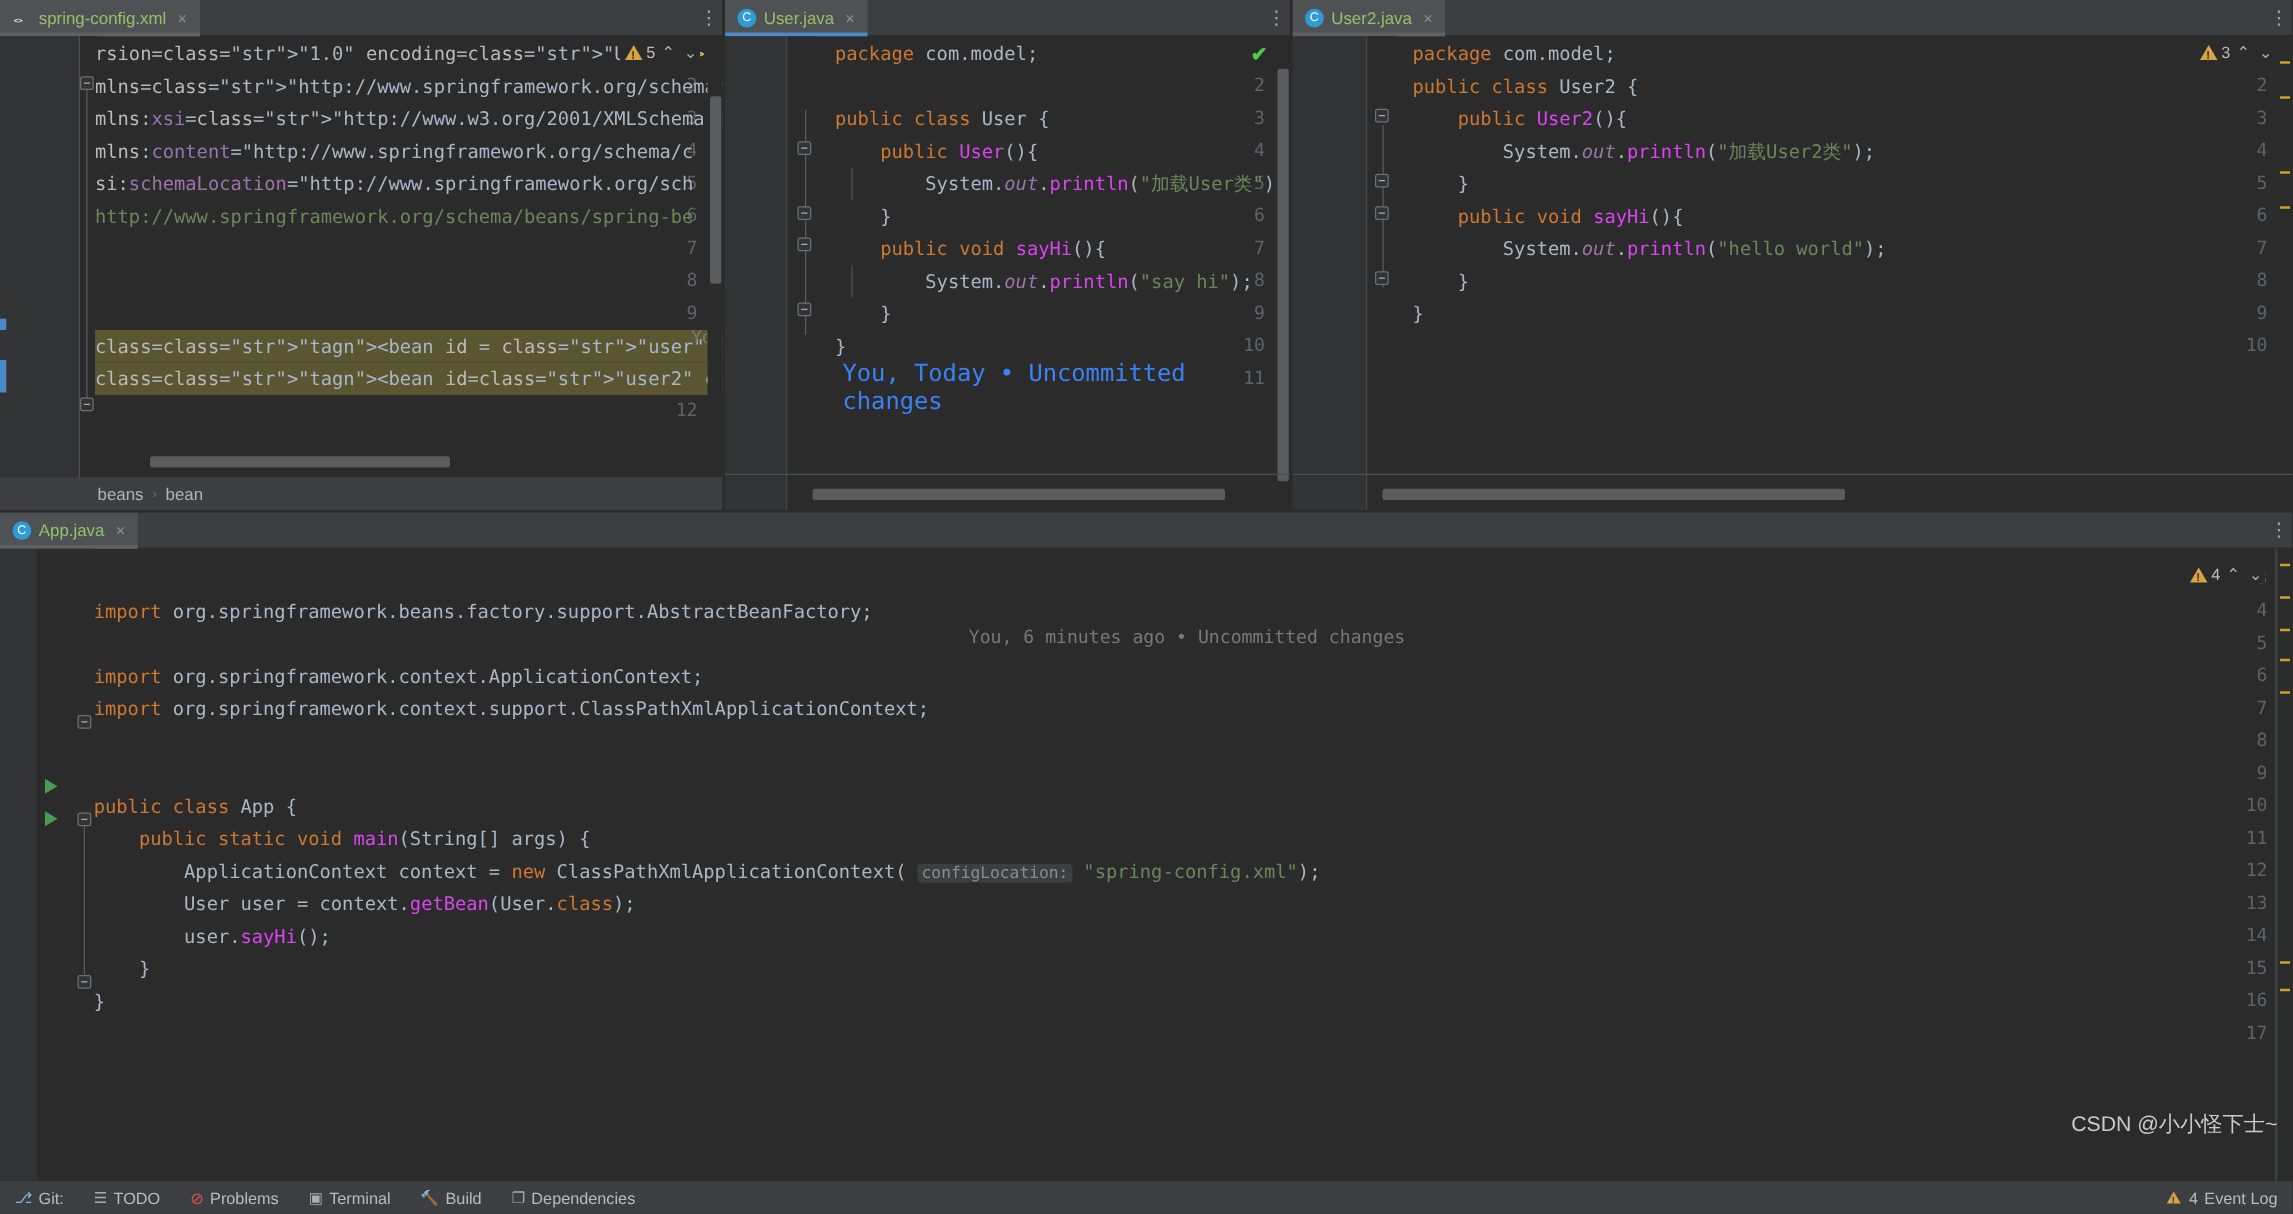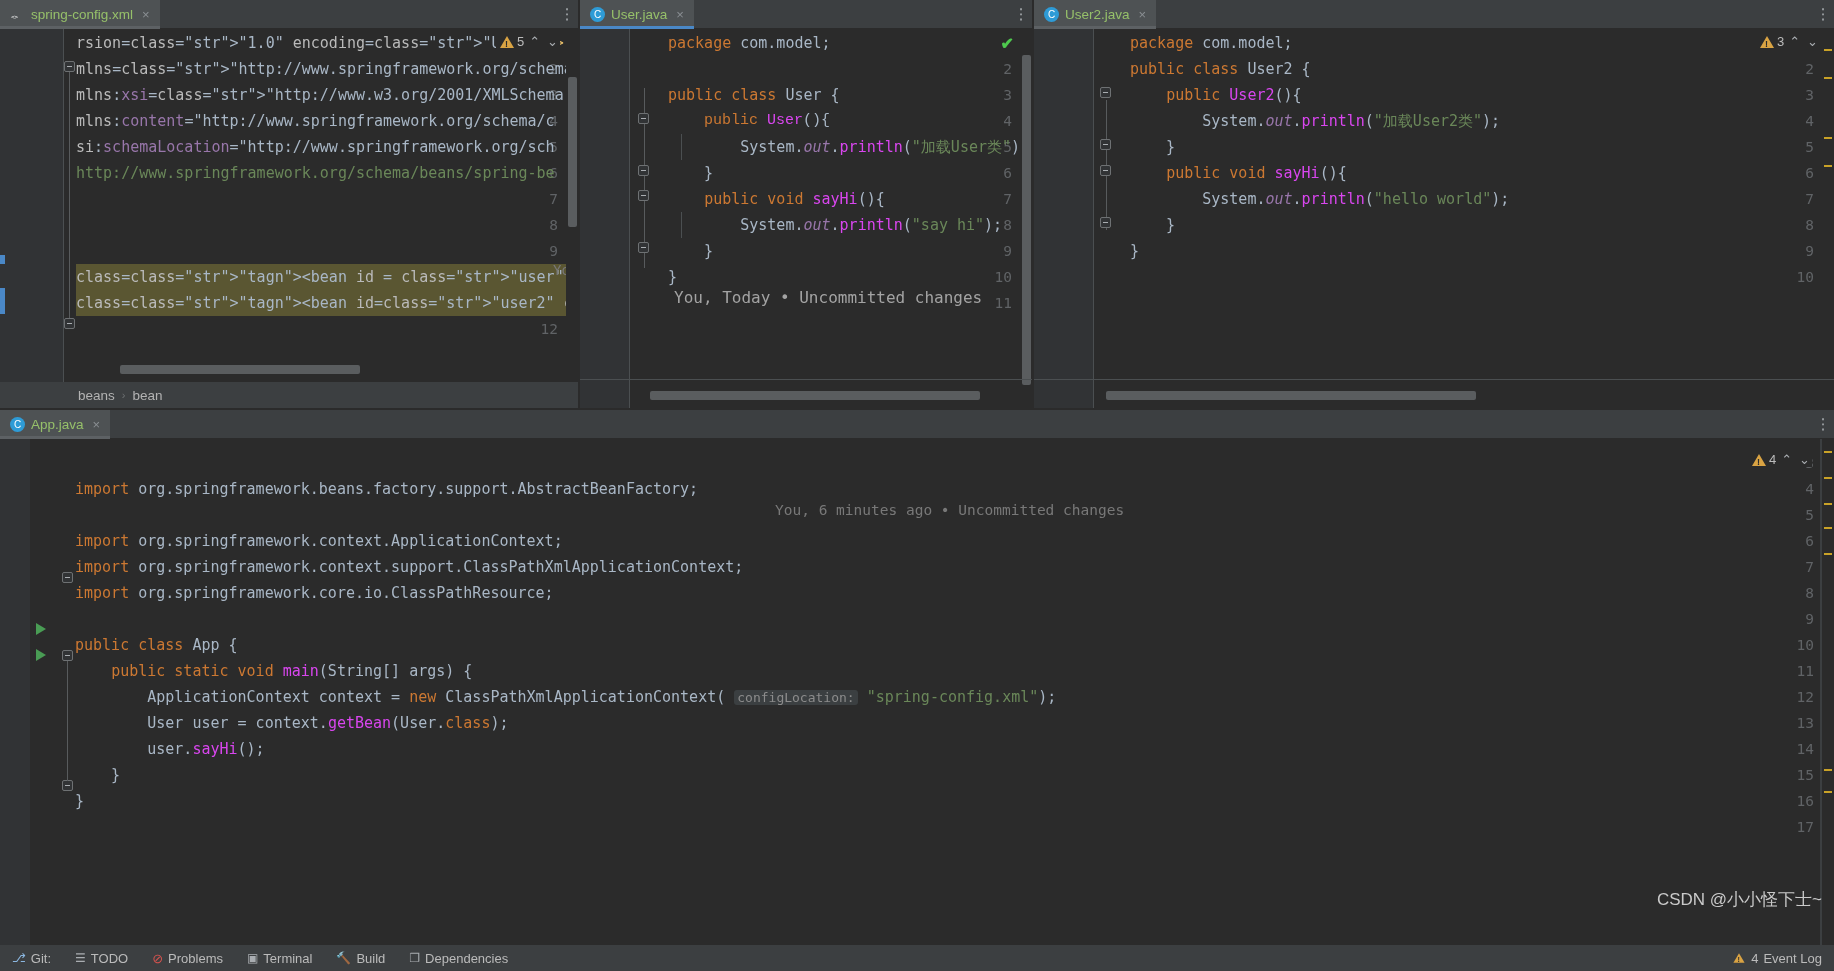--- a/index.html
+++ b/index.html
@@ -203,21 +203,21 @@
     <div style="position:absolute;left:50px;top:29px;bottom:0;width:22px;background:#2b2b2b;"></div>
 
     <div id="user-lines" style="position:absolute;left:0;top:30px;right:12px;bottom:0;">
         <div class="ln" style="top: 0px; width: 44px;">1</div>
         <div class="line" style="top: 0px; left: 88px;"><span class="kw">package</span> com.model;</div>
         <div class="ln" style="top: 26px; width: 44px;">2</div>
         <div class="line" style="top: 26px; left: 88px;"></div>
         <div class="ln" style="top: 52px; width: 44px;">3</div>
         <div class="line" style="top: 52px; left: 88px;"><span class="kw">public</span> <span class="kw">class</span> User {</div>
         <div class="ln" style="top: 78px; width: 44px;">4</div>
-        <div class="line" style="top: 78px; left: 88px; font-family: Liberation Mono, monospace;">    <span class="kw">public</span> <span class="mth">User</span>(){</div>
+        <div class="line" style="top: 78px; left: 88px;">    <span class="kw">public</span> <span class="mth">User</span>(){</div>
         <div class="ln" style="top: 104px; width: 44px;">5</div>
         <div class="line" style="top: 104px; left: 88px;">        System.<span class="fld">out</span>.<span class="mth">println</span>(<span class="str">"加载User类"</span>);</div>
         <div class="ln" style="top: 130px; width: 44px;">6</div>
         <div class="line" style="top: 130px; left: 88px;">    }</div>
         <div class="ln" style="top: 156px; width: 44px;">7</div>
         <div class="line" style="top: 156px; left: 88px;">    <span class="kw">public</span> <span class="kw">void</span> <span class="mth">sayHi</span>(){</div>
         <div class="ln" style="top: 182px; width: 44px;">8</div>
         <div class="line" style="top: 182px; left: 88px;">        System.<span class="fld">out</span>.<span class="mth">println</span>(<span class="str">"say hi"</span>);</div>
         <div class="ln" style="top: 208px; width: 44px;">9</div>
         <div class="line" style="top: 208px; left: 88px;">    }</div>
@@ -232,21 +232,21 @@
     <div class="fold" style="left:58px;top:165px;"></div>
     <div class="fold" style="left:58px;top:190px;"></div>
     <div class="fold" style="left:58px;top:242px;"></div>
     <div class="indentg" style="left:101px;top:134px;height:26px;"></div>
     <div class="indentg" style="left:101px;top:212px;height:26px;"></div>
 
     <div class="inspect" style="right:18px;top:34px;">
       <span class="okcheck">✔</span>
     </div>
 
-    <div style="position:absolute;left:94px;top:288px;font-size:16px;color:#a3a3a3;">You, Today • Uncommitted changes</div>
+    <div style="position:absolute;left:94px;top:288px;font-size:19px;color:#3b82f6;">You, Today • Uncommitted changes</div>
 
     <div class="vstripe" style="top:29px;">
       <div class="vthumb" style="top:26px;height:330px;"></div>
     </div>
 
     <div class="hthumb" style="left:70px;bottom:8px;width:330px;"></div>
 
     <div style="position:absolute;left:0;bottom:28px;width:452px;height:1px;background:#4b4f51;"></div>
   </div>
 
@@ -335,21 +335,20 @@
     <div id="app-lines" style="position:absolute;left:0;top:30px;right:12px;bottom:0;">
         <div class="ln" style="top: 10px; width: 26px;">3</div>
         <div class="ln" style="top: 36px; width: 26px;">4</div>
         <div class="line" style="top: 36px; left: 75px;"><span class="kw">import</span> org.springframework.beans.factory.support.AbstractBeanFactory;</div>
         <div class="ln" style="top: 62px; width: 26px;">5</div>
         <div class="ln" style="top: 88px; width: 26px;">6</div>
         <div class="line" style="top: 88px; left: 75px;"><span class="kw">import</span> org.springframework.context.ApplicationContext;</div>
         <div class="ln" style="top: 114px; width: 26px;">7</div>
         <div class="line" style="top: 114px; left: 75px;"><span class="kw">import</span> org.springframework.context.support.ClassPathXmlApplicationContext;</div>
         <div class="ln" style="top: 140px; width: 26px;">8</div>
-        <div class="line" style="top: 140px; left: 75px;"><span class="kw">import</span> org.springframework.core.io.ClassPathResource;</div>
         <div class="ln" style="top: 166px; width: 26px;">9</div>
         <div class="line" style="top: 166px; left: 75px;"></div>
         <div class="ln" style="top: 192px; width: 26px;">10</div>
         <div class="line" style="top: 192px; left: 75px;"><span class="kw">public</span> <span class="kw">class</span> App {</div>
         <div class="ln" style="top: 218px; width: 26px;">11</div>
         <div class="line" style="top: 218px; left: 75px;">    <span class="kw">public</span> <span class="kw">static</span> <span class="kw">void</span> <span class="mth">main</span>(String[] args) {</div>
         <div class="ln" style="top: 244px; width: 26px;">12</div>
         <div class="line" style="top: 244px; left: 75px;">        ApplicationContext context = <span class="kw">new</span> ClassPathXmlApplicationContext( <span class="hint">configLocation:</span> <span class="str">"spring-config.xml"</span>);</div>
         <div class="ln" style="top: 270px; width: 26px;">13</div>
         <div class="line" style="top: 270px; left: 75px;">        User user = context.<span class="mth">getBean</span>(User.<span class="kw">class</span>);</div>

